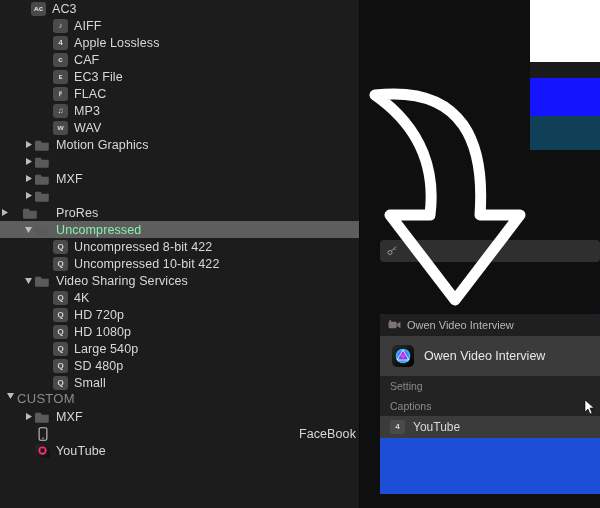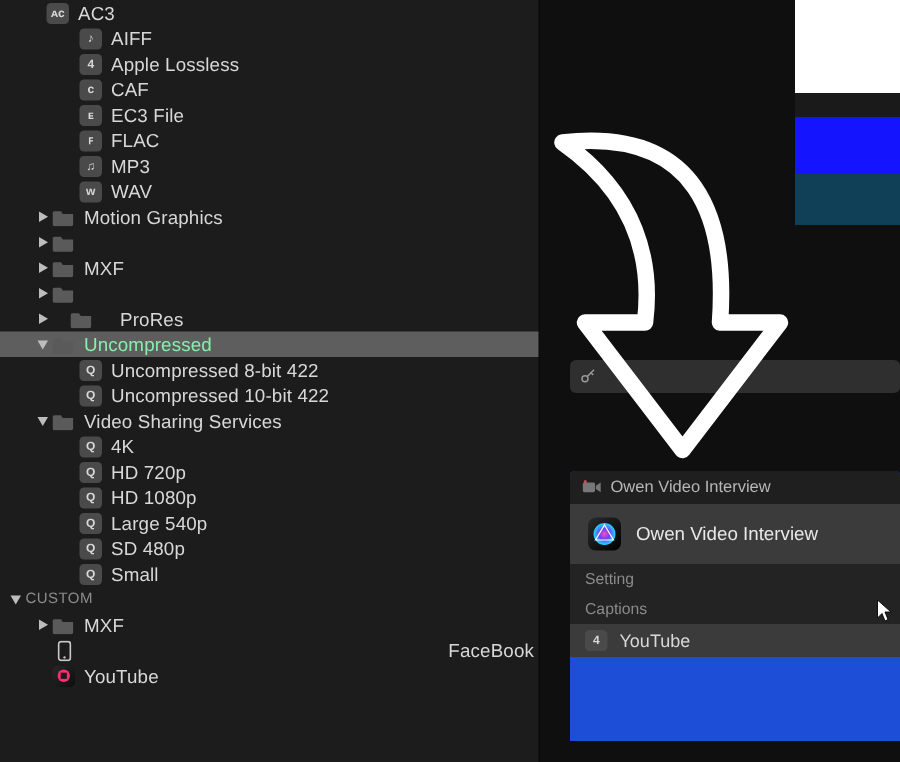--- a/index.html
+++ b/index.html
@@ -55,23 +55,23 @@
   .row-icon.folder svg { width: 15px; height: 13px; }
   .row-icon.phone { background: transparent; }
   .row-icon.phone svg { width: 10px; height: 14px; }
   .row-icon.app {
     background: linear-gradient(135deg,#272727,#0e0e0e);
     border-radius: 3px;
   }
   .row-icon.app svg { width: 11px; height: 11px; }
   .row-label { flex: 1; font-size: 12.5px; letter-spacing: .1px; }
   .heading {
-    display: flex; align-items: center;
+    display: flex; 
     height: 17px;
-    font-size: 10px;
+    font-size: 13px;
     color: #8b8b8b;
     letter-spacing: .3px;
   }
 
   
   .right-panels {
     position: absolute;
     left: 360px; top: 0;
     width: 240px; height: 508px;
     background: #0f0f0f;
@@ -270,21 +270,21 @@
           <svg viewBox="0 0 9 9">
             <polygon points="2,1 8,4.5 2,8" fill="#bdbdbd"></polygon>
           </svg>
         </span>
         <span class="row-icon folder">
           <svg viewBox="0 0 24 20">
             <path d="M2 4 h7 l2 3 h11 v11 a2 2 0 0 1 -2 2 H2 a2 2 0 0 1 -2 -2 V6 a2 2 0 0 1 2 -2 z" fill="#5a5a5a"></path>
           </svg>
         </span>
       </div>
-      <div class="tree-row" style="padding-left: 24px; gap: 12px;">
+      <div class="tree-row" style=" gap: 12px;">
         <span class="arrow">
           <svg viewBox="0 0 9 9">
             <polygon points="2,1 8,4.5 2,8" fill="#bdbdbd"></polygon>
           </svg>
         </span>
         <span class="row-icon folder">
           <svg viewBox="0 0 24 20">
             <path d="M2 4 h7 l2 3 h11 v11 a2 2 0 0 1 -2 2 H2 a2 2 0 0 1 -2 -2 V6 a2 2 0 0 1 2 -2 z" fill="#5a5a5a"></path>
           </svg>
         </span>

